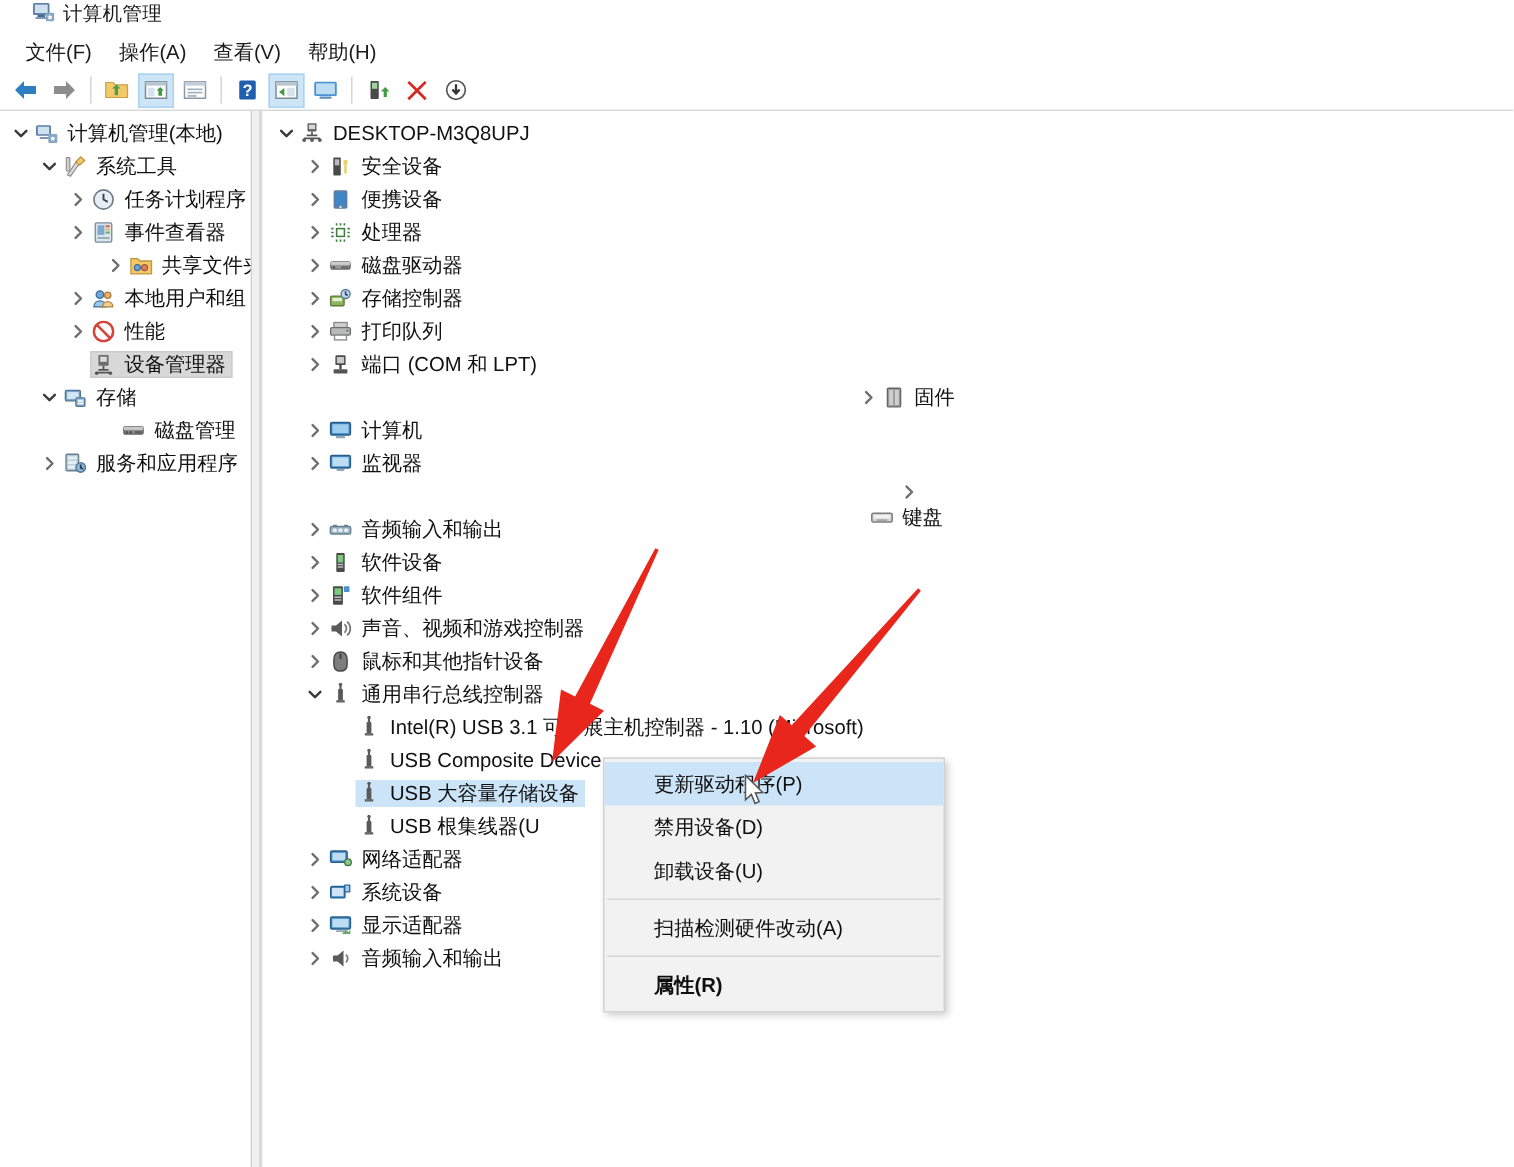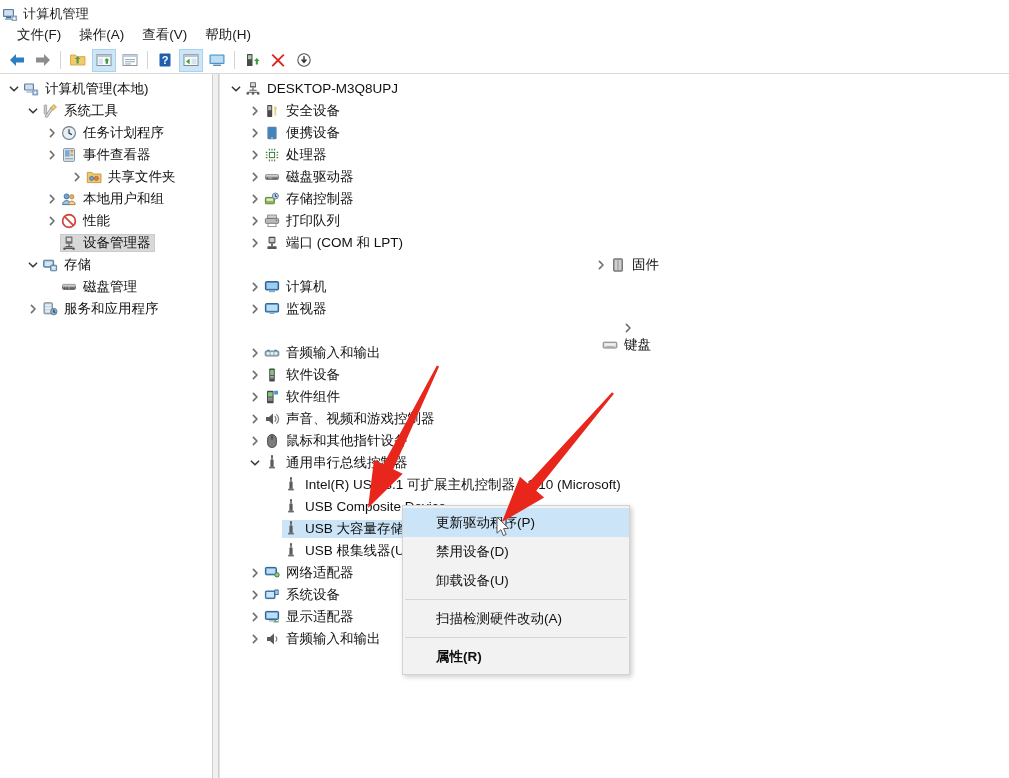--- a/index.html
+++ b/index.html
@@ -14,22 +14,22 @@
     font-size: 13px;
     color: #000000;
     overflow: hidden;
     position: relative;
   }
 
   
   #titlebar {
     height: 23px;
     display: flex;
-    align-items: flex-end;
-    padding-left: 2px;
+    align-items: flex-start;
+    padding-left: 21px;
     background: #ffffff;
   }
   #titlebar .app-ico {
     width: 16px; height: 16px;
     margin-right: 5px;
     position: relative;
     flex: none;
   }
   .mmc-glyph {
     width: 16px; height: 16px;
@@ -87,21 +87,21 @@
 
   
   #content {
     position: absolute;
     left: 0; right: 0;
     top: 74px; bottom: 0;
     display: flex;
     background: #ffffff;
   }
   #left-pane {
-    width: 212px;
+    width: 167px;
     flex: none;
     background: #ffffff;
     overflow: hidden;
     position: relative;
     padding-top: 4px;
     box-sizing: border-box;
   }
   #splitter {
     width: 7px;
     flex: none;
@@ -478,21 +478,21 @@
             <svg width="16" height="16" viewBox="0 0 16 16">
               <rect x="1.6" y="3.2" width="10" height="7" fill="#7fa6c8" rx="0.8" stroke="#4e7697" stroke-width="0.9"></rect>
               <rect x="2.8" y="4.4" width="7.6" height="4.6" fill="#d3e6f3"></rect>
               <rect x="8.6" y="8.2" width="6" height="5.6" fill="#a3c3dd" rx="0.7" stroke="#4e7697" stroke-width="0.9"></rect>
               <path d="M10 10.4 L13.4 10.4 M10 12 L13.4 12" fill="none" stroke="#ffffff" stroke-width="1"></path>
             </svg>
           </span>
           <span class="tlabel">存储</span>
         </span>
       </div>
-      <div class="trow" style="padding-left: 44px;">
+      <div class="trow" style="padding-left: 64px;">
         <span class="twist"></span>
         <span class="selbox">
           <span class="ticon">
             <svg width="16" height="16" viewBox="0 0 16 16">
               <rect x="1.6" y="5.4" width="12.8" height="5" fill="#8e8e8e" rx="1" stroke="#5e5e5e" stroke-width="0.9"></rect>
               <rect x="1.6" y="5.4" width="12.8" height="2.2" fill="#c9c9c9"></rect>
               <circle cx="3.6" cy="9.2" r="0.9" fill="#4f4f4f"></circle>
               <circle cx="6.2" cy="9.2" r="0.9" fill="#4f4f4f"></circle>
               <rect x="9" y="8.4" width="4.4" height="1.6" fill="#5e5e5e"></rect>
             </svg>

